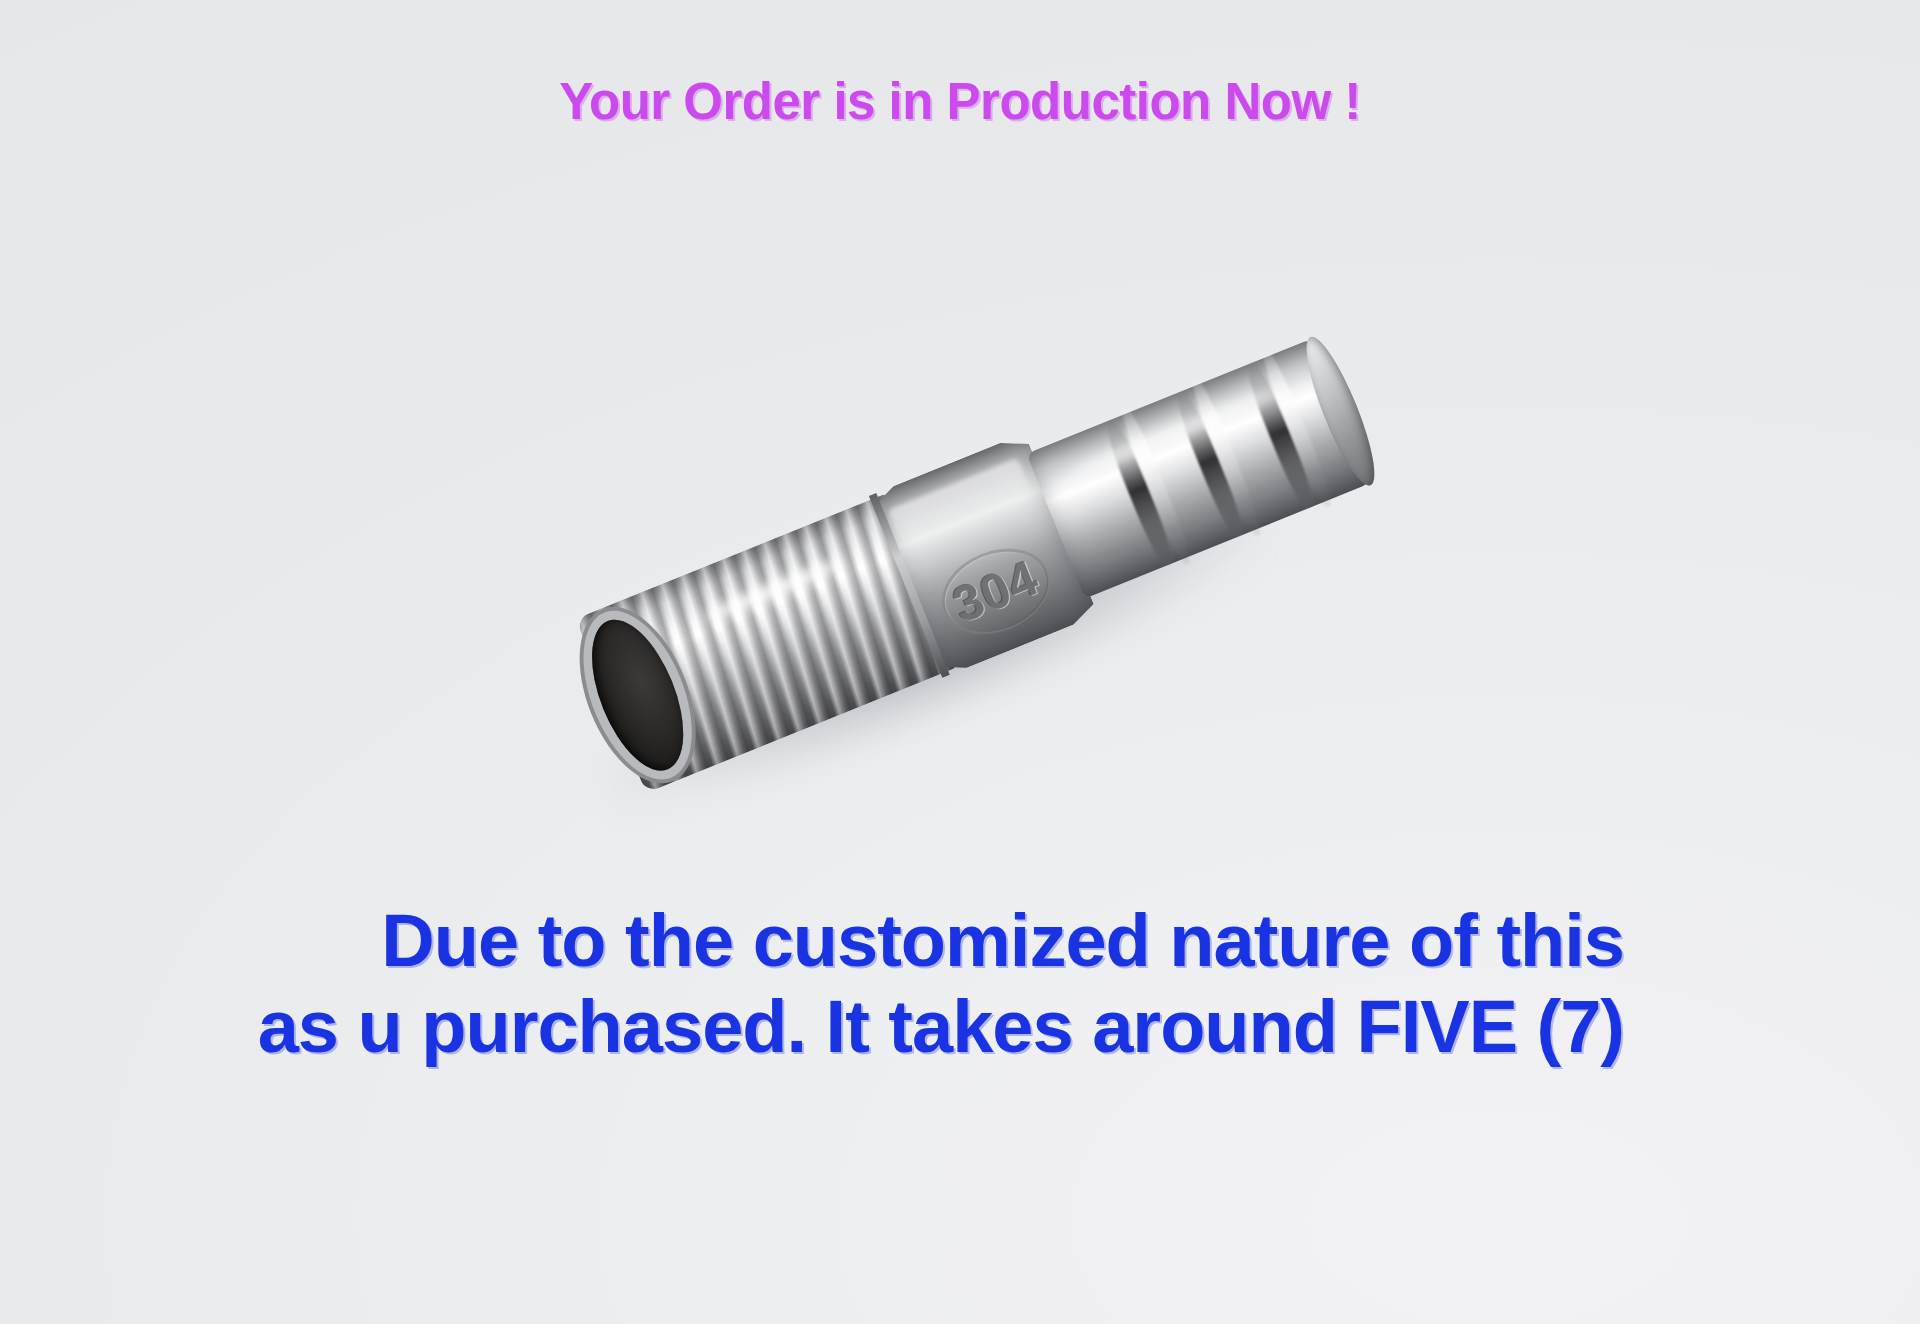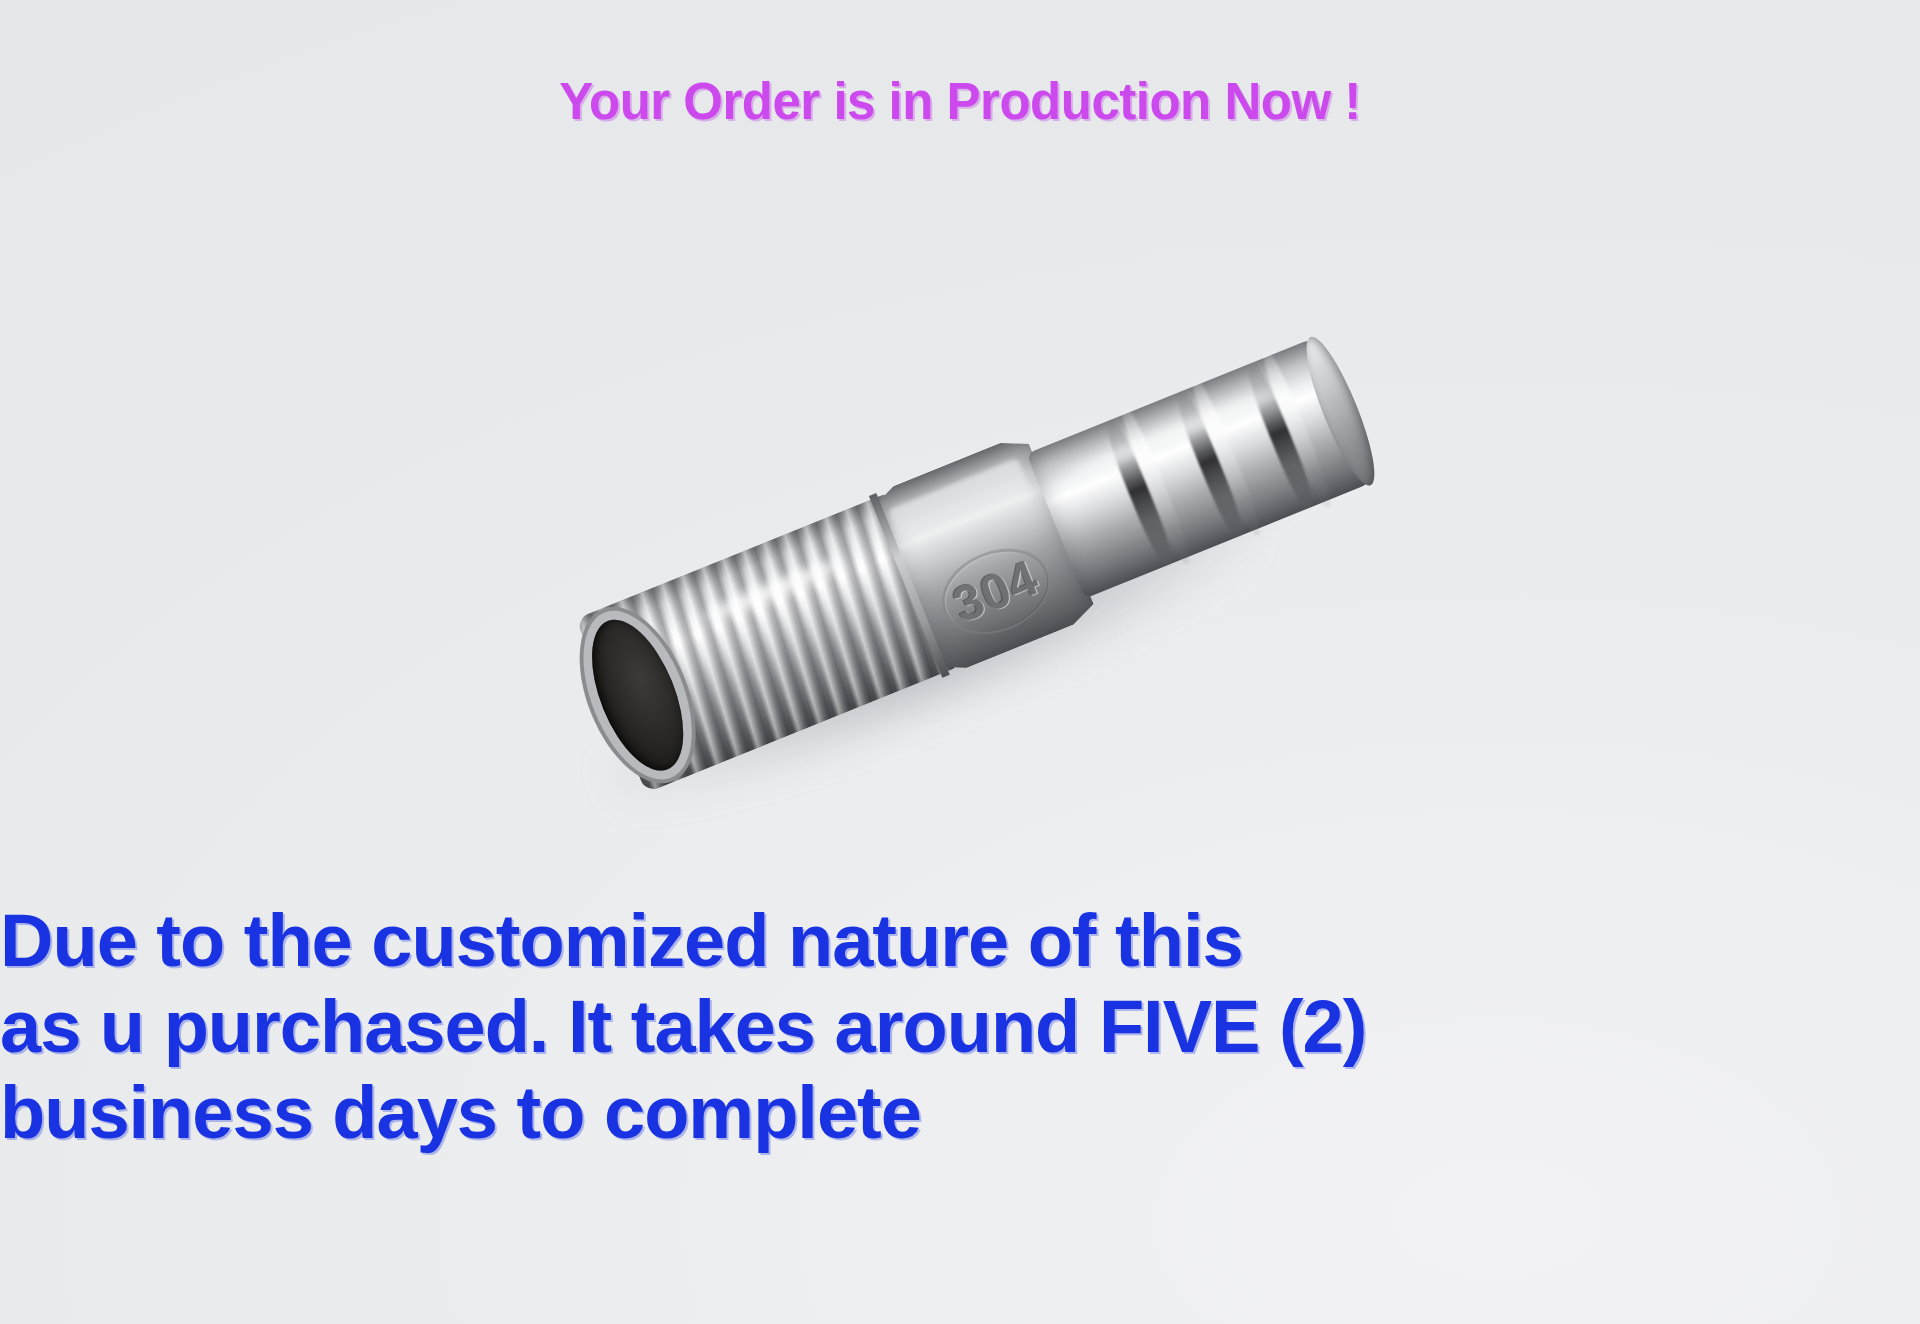--- a/index.html
+++ b/index.html
@@ -36,21 +36,21 @@
     white-space: nowrap;
     font-stretch: condensed;
   }
 
   
   .blurb {
     position: absolute;
     top: 898px;
     left: 0;
     width: 1624px;
-    text-align: left;
+    text-align: right;
     font-size: 74px;
     line-height: 86px;
     font-weight: bold;
     color: #1933e3;
     text-shadow: 2px 2px 0 rgba(25,51,227,0.30);
     letter-spacing: -1px;
   }
   .blurb .line { display: block; white-space: nowrap; }
 
   
@@ -332,17 +332,16 @@
       <div class="barb-ridge" style="left:732px"></div>
       <div class="barb-end"></div>
 
       <div class="spec-hi" style="left:120px;top:44px;width:150px;height:16px"></div>
       <div class="spec-hi" style="left:510px;top:48px;width:230px;height:14px;opacity:0.8"></div>
     </div>
   </div>
 
   <div class="blurb">
     <span class="line">Due to the customized nature of this</span>
-    <span class="line">as u purchased. It takes around FIVE (2)</span>
-    <span class="line">business days to complete</span>
+    <span class="line">as u purchased. It takes around FIVE (7)</span>
   </div>
 
 </div>
 
 </body></html>

